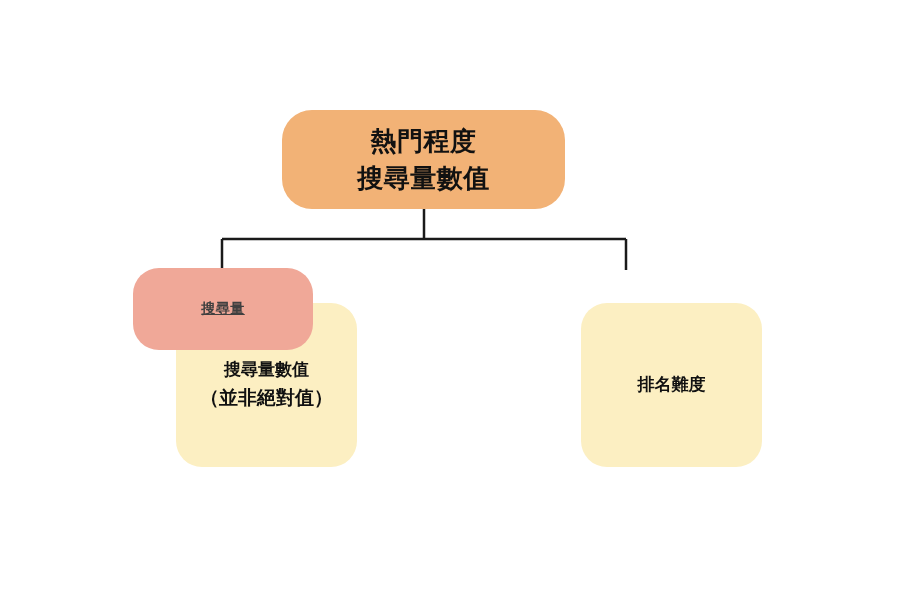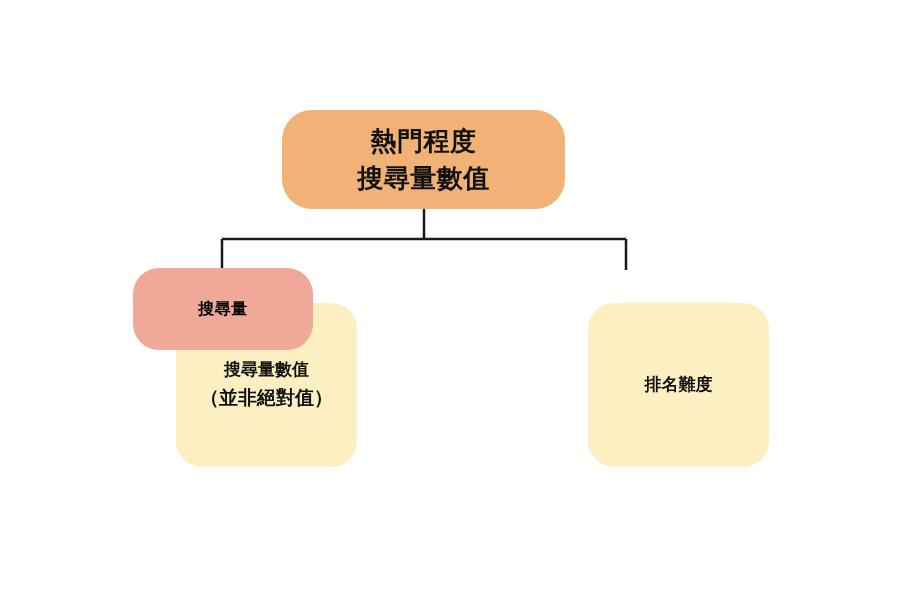--- a/index.html
+++ b/index.html
@@ -65,21 +65,21 @@
     background: #fcefc2;
     border-radius: 26px;
     display: flex;
     flex-direction: column;
     align-items: center;
     justify-content: center;
     box-sizing: border-box;
     padding: 0 10px;
   }
   .branch-left .card  { left: 43px;  top: 35px; text-align: right; }
-  .branch-right .card { left: 52px;  top: 35px; }
+  .branch-right .card { left: 45px;  top: 35px; }
 
   .card .card-title {
     font-size: 17px;
     font-weight: bold;
     color: #111111;
     line-height: 1.6;
     white-space: nowrap;
   }
   .card .card-sub {
     font-size: 19px;
@@ -96,25 +96,26 @@
     width: 180px;
     height: 82px;
     background: #f0a898;
     border-radius: 26px;
     display: flex;
     align-items: center;
     justify-content: center;
     box-sizing: border-box;
   }
   .pill .pill-label {
-    font-size: 16px;
+    font-size: 14px;
     font-weight: bold;
-    color: #000000;
+    color: #404040;
     letter-spacing: 0.5px;
     white-space: nowrap;
+    text-decoration: underline;
   }
 </style>
 </head>
 <body>
 
 <div id="diagram">
 
   <svg class="connectors" viewBox="0 0 902 592" width="902" height="592" xmlns="http://www.w3.org/2000/svg">
     <path d="M 424 209 L 424 239" stroke="#1a1a1a" stroke-width="2.5" fill="none"></path>
     <path d="M 222 239 L 626 239" stroke="#1a1a1a" stroke-width="2.5" fill="none"></path>

